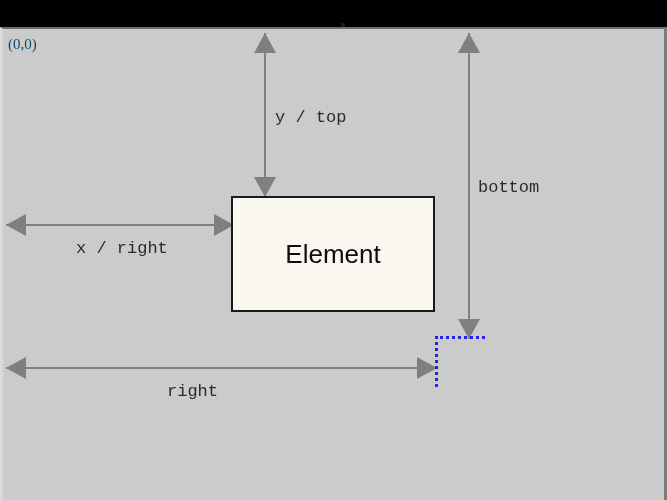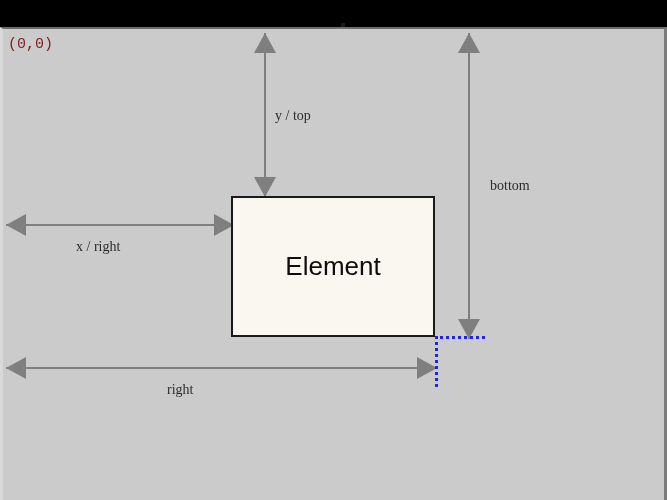--- a/index.html
+++ b/index.html
@@ -42,33 +42,33 @@
     border-top: 2px solid #6e6e6e;
     border-left: 3px solid #d9d9d9;
     border-right: 3px solid #7c7c7c;
     box-sizing: border-box;
   }
   
   .origin-label {
     position: absolute;
     left: 5px;
     top: 8px;
-    font-family: Liberation Mono, monospace;
+    font-family: Liberation Serif, serif;
     font-size: 15px;
-    color: #7f1d1d;
+    color: #0c4a6e;
     line-height: 1;
     white-space: nowrap;
   }
   
   .element-box {
     position: absolute;
     left: 228px;
     top: 167px;
     width: 204px;
-    height: 141px;
+    height: 116px;
     background: #faf7f0;
     border: 2px solid #1a1a1a;
     box-sizing: border-box;
     display: flex;
     align-items: center;
     justify-content: center;
   }
   .element-label {
     font-family: "Liberation Sans", sans-serif;
     font-size: 26px;
@@ -131,29 +131,29 @@
     position: absolute;
   }
   
   .arrow-xleft  { left: 3px;   top: 184px; width: 228px; height: 24px; }
   .arrow-ytop   { left: 250px; top: 4px;   width: 24px;  height: 164px; }
   .arrow-bottom { left: 454px; top: 4px;   width: 24px;  height: 306px; }
   .arrow-right  { left: 3px;   top: 327px; width: 431px; height: 24px; }
   
   .dim-label {
     position: absolute;
-    font-family: Liberation Serif, serif;
-    font-size: 14px;
+    font-family: Liberation Mono, monospace;
+    font-size: 17px;
     color: #2b2b2b;
     white-space: nowrap;
     letter-spacing: 0px;
   }
   .label-xleft  { left: 73px;  top: 210px; }
   .label-ytop   { left: 272px; top: 79px; }
-  .label-bottom { left: 475px; top: 149px; margin-left: 12px; }
+  .label-bottom { left: 475px; top: 149px; }
   .label-right  { left: 164px; top: 353px; }
   
   .guide-h {
     position: absolute;
     left: 432px;
     top: 307px;
     width: 50px;
     height: 0;
     border-top: 3px dotted #2222ee;
   }

